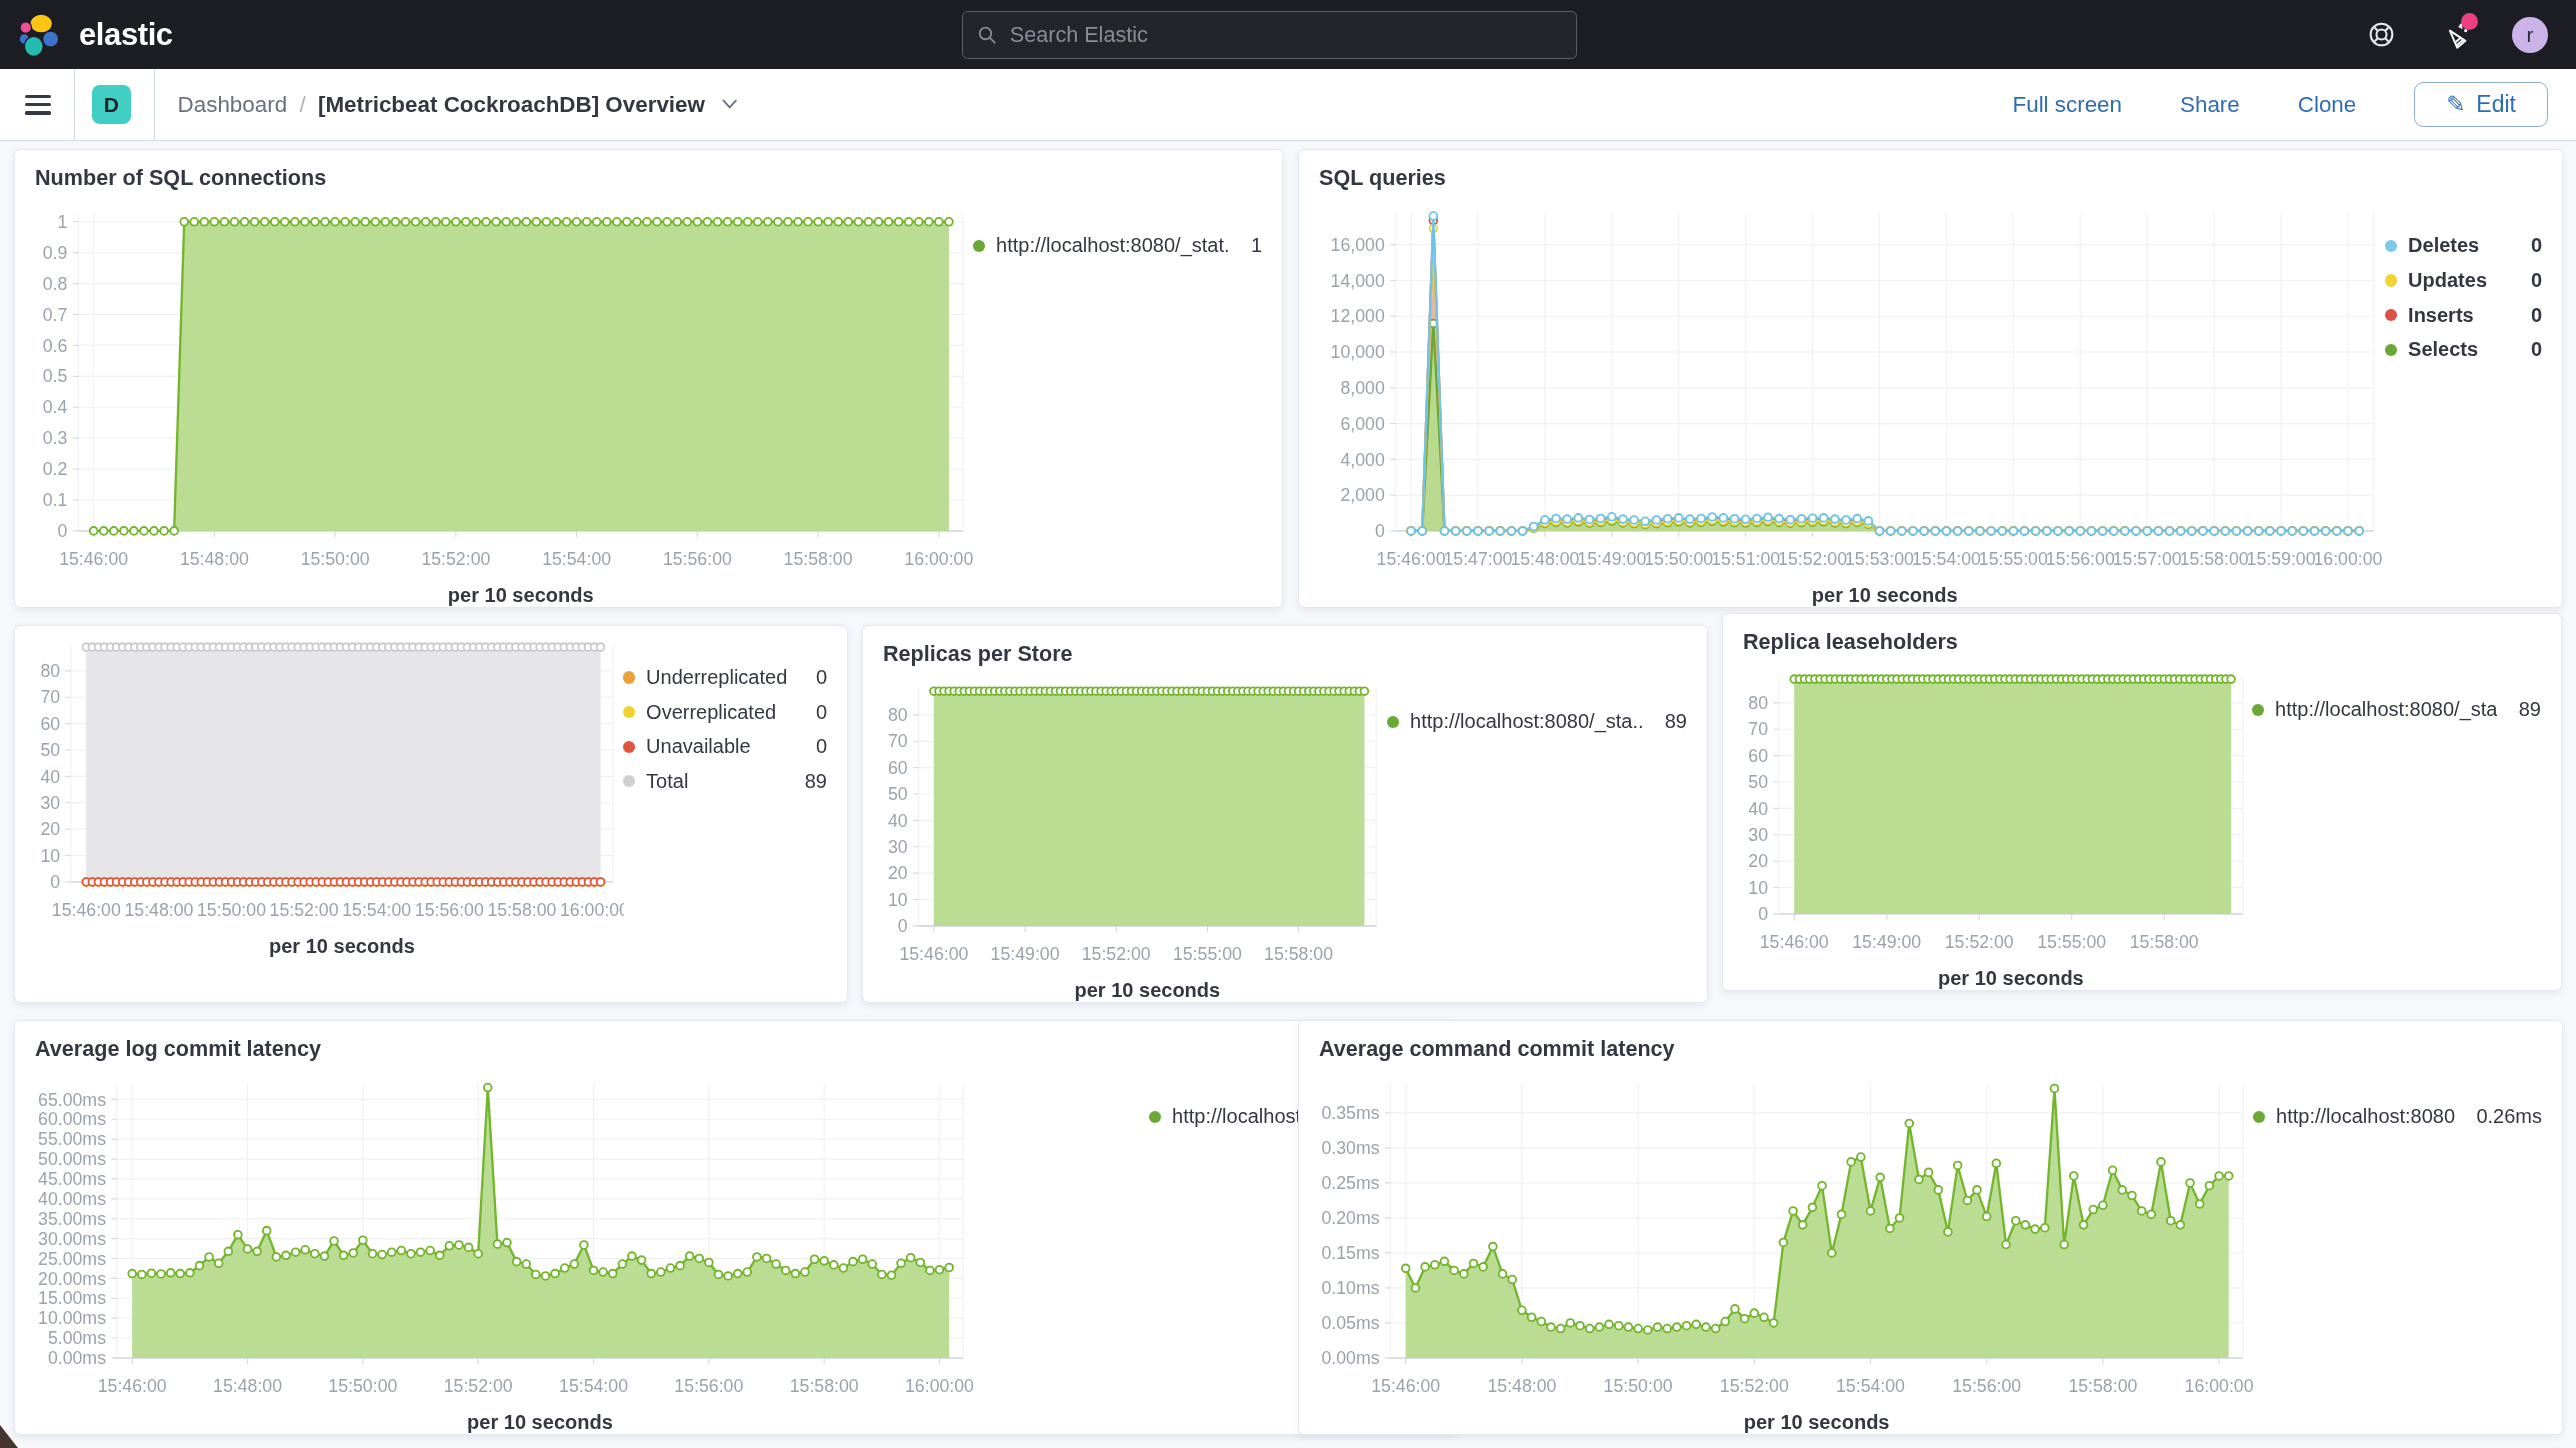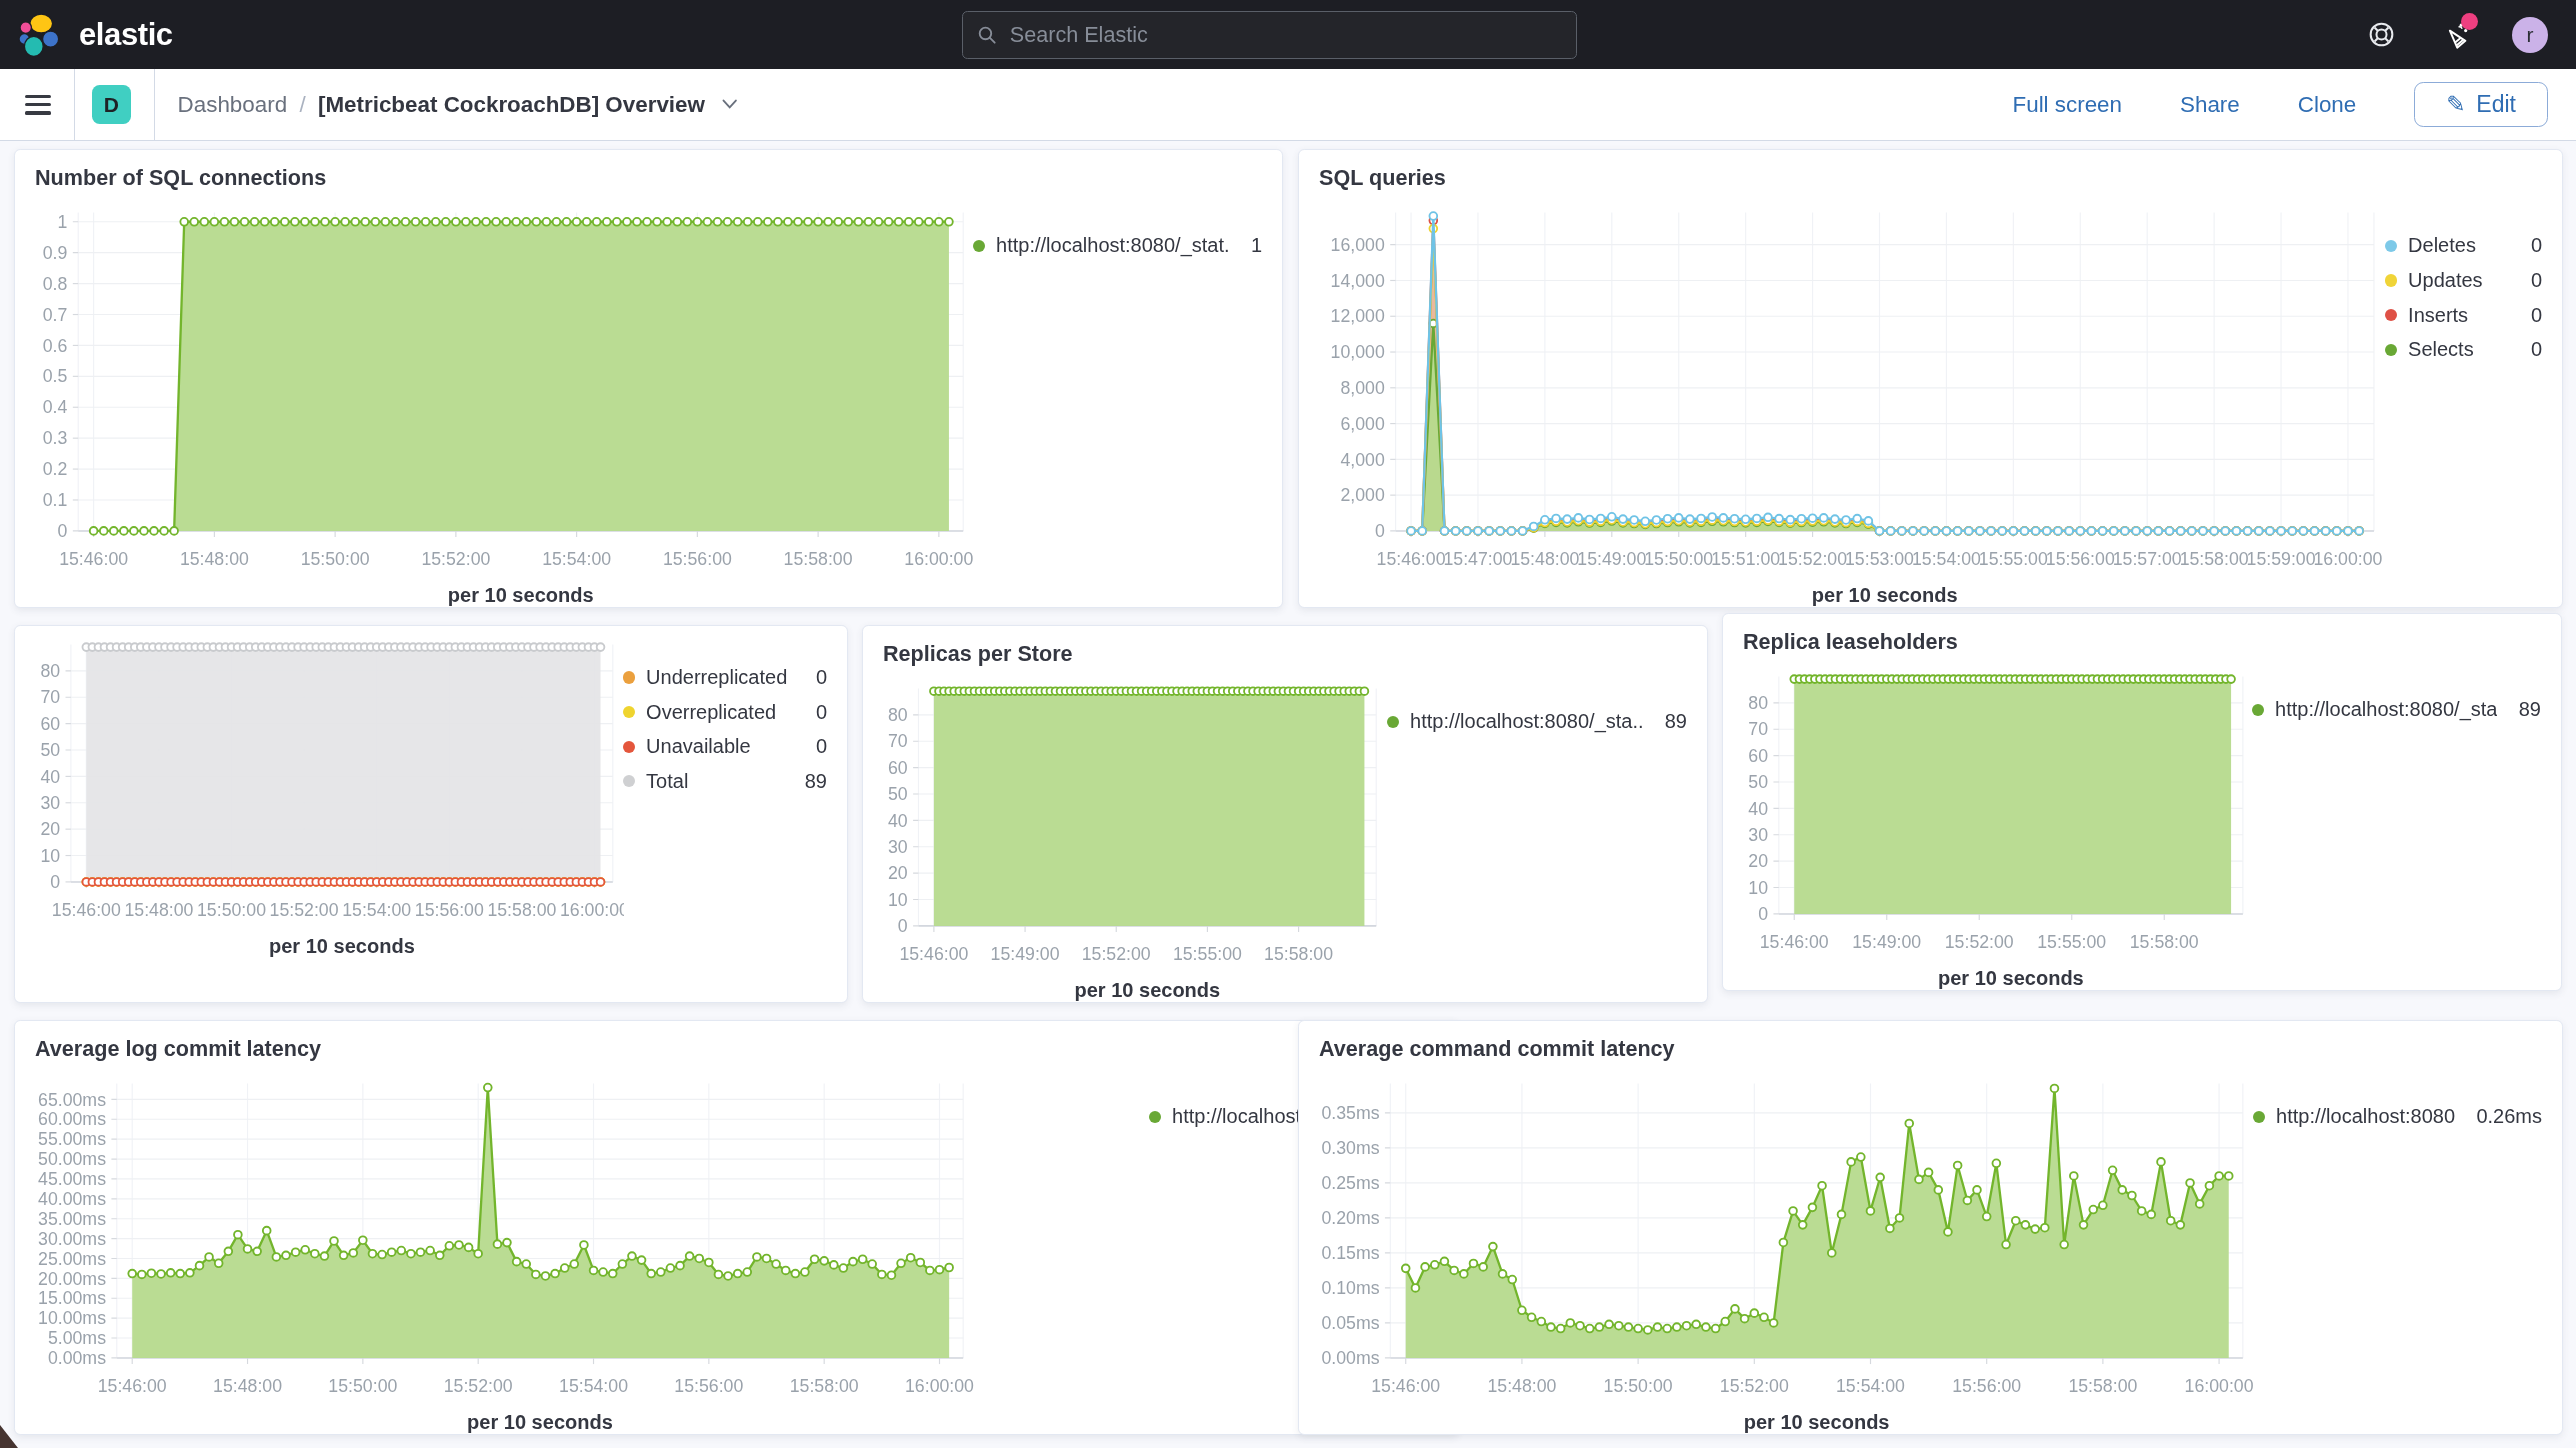--- a/index.html
+++ b/index.html
@@ -756,21 +756,21 @@
                 <circle cx="1288.0" cy="437.0" r="5" fill="#ffffff" stroke="#6fc3e6" stroke-width="2.4"></circle>
                 <circle cx="1302.4" cy="437.0" r="5" fill="#ffffff" stroke="#6fc3e6" stroke-width="2.4"></circle>
                 <circle cx="1316.9" cy="437.0" r="5" fill="#ffffff" stroke="#6fc3e6" stroke-width="2.4"></circle>
                 <circle cx="1331.4" cy="437.0" r="5" fill="#ffffff" stroke="#6fc3e6" stroke-width="2.4"></circle>
                 <circle cx="1345.8" cy="437.0" r="5" fill="#ffffff" stroke="#6fc3e6" stroke-width="2.4"></circle>
                 <circle cx="1360.3" cy="437.0" r="5" fill="#ffffff" stroke="#6fc3e6" stroke-width="2.4"></circle>
                 <circle cx="1374.8" cy="437.0" r="5" fill="#ffffff" stroke="#6fc3e6" stroke-width="2.4"></circle>
               </g>
             </svg>
           </div>
-          <div class="legend" style="width: 177px;">
+          <div class="legend" style="width: 177px; font-weight: bold;">
             <div class="legend-item">
               <span class="legend-dot" style="background: rgb(125, 201, 232);"></span>
               <span class="legend-label">Deletes</span>
               <span class="legend-value">0</span>
             </div>
             <div class="legend-item">
               <span class="legend-dot" style="background: rgb(240, 212, 56);"></span>
               <span class="legend-label">Updates</span>
               <span class="legend-value">0</span>
             </div>

